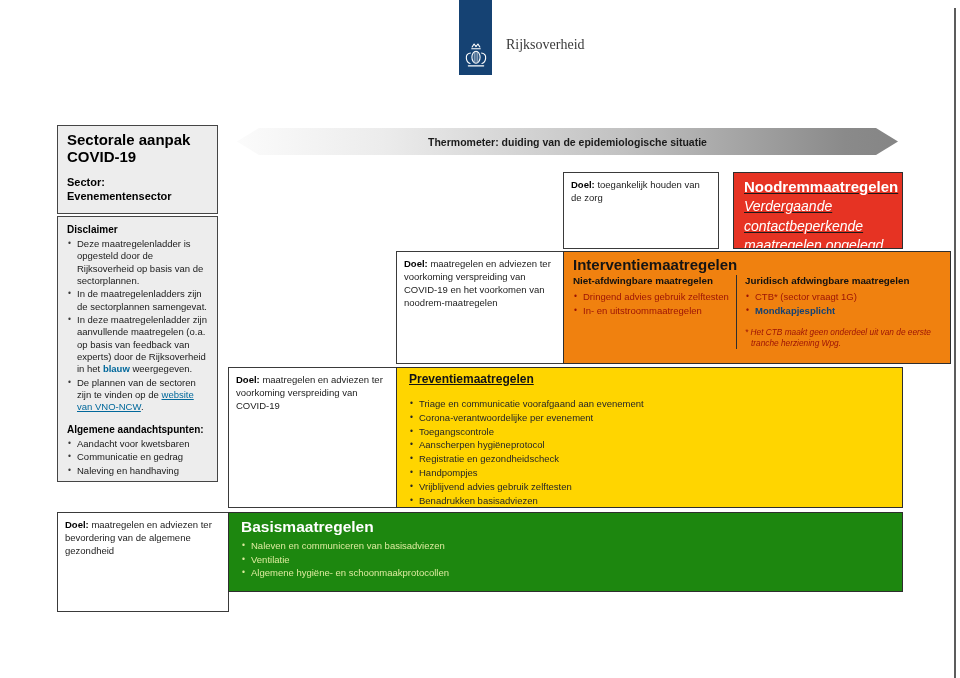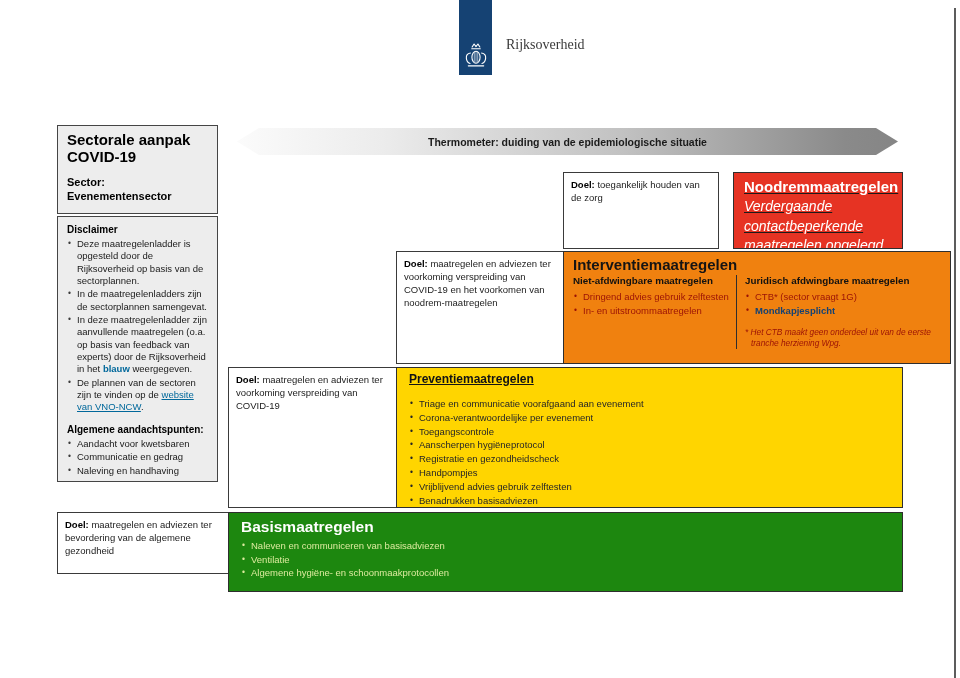--- a/index.html
+++ b/index.html
@@ -64,21 +64,21 @@
   .darkred li, .darkred li::before { color:#9b1206; }
   .blue-measure { color:#154273 !important; font-weight:bold; }
   #interventie-footnote { margin-top:9px; font-size:8.3px; font-style:italic; color:#9b1206; line-height:1.35; padding-left:6px; text-indent:-6px; }
 
   #doel-preventie { left:228px; top:367px; width:169px; height:141px; }
   #box-preventie  { left:396px; top:367px; width:507px; height:141px; padding:5px 12px; }
   #box-preventie .tier-title { font-size:12px; margin-bottom:10px;text-decoration:underline; }
   .dark-items li, .dark-items li::before { color:#262626; }
   #box-preventie ul.measures li { line-height:1.46; }
 
-  #doel-basis { left:57px; top:512px; width:172px; height:62px; }
+  #doel-basis { left:57px; top:512px; width:172px; height:100px; }
   #box-basis  { left:228px; top:512px; width:675px; height:80px; padding:5px 12px; }
   #box-basis .tier-title { font-size:15.5px; margin-bottom:3px; }
   .pale-items li, .pale-items li::before { color:#dcea9e; }
 
   
   #page-edge-line { left:954px; top:8px; width:2px; height:670px; background:#5c5c5c; }
 </style>
 </head>
 <body>
 

